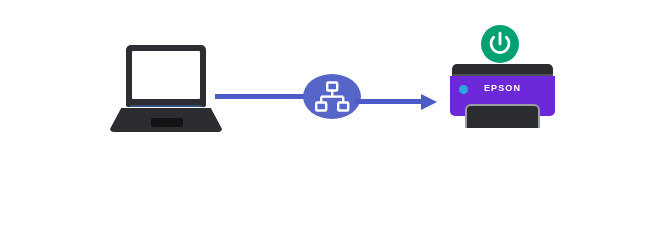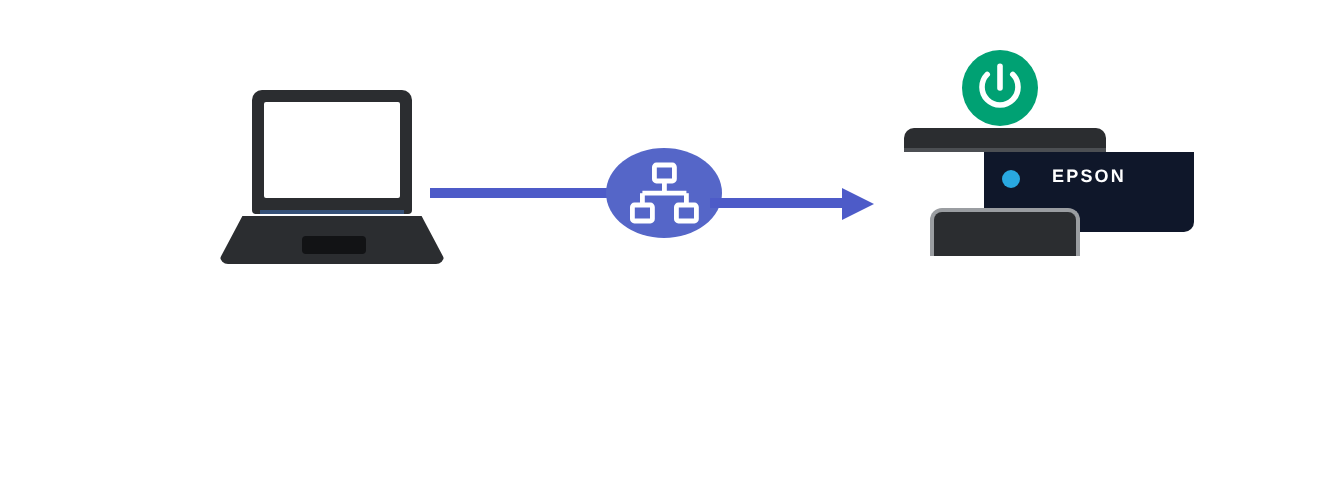--- a/index.html
+++ b/index.html
@@ -122,23 +122,22 @@
   .prn-seam {
     position: absolute;
     left: 2px; top: 10px;
     width: 101px; height: 2px;
     background: #4c4f53;
   }
   .prn-body {
     position: absolute;
     left: 0; top: 12px;
     width: 105px; height: 40px;
-    background: #0f172a;
+    background: #6d28d9;
     border-radius: 0 0 5px 5px;
-    margin-left: 42px;
   }
   .prn-led {
     position: absolute;
     left: 9px; top: 9px;
     width: 9px; height: 9px;
     background: #29a8e0;
     border-radius: 50%;
   }
   .prn-brand {
     position: absolute;

